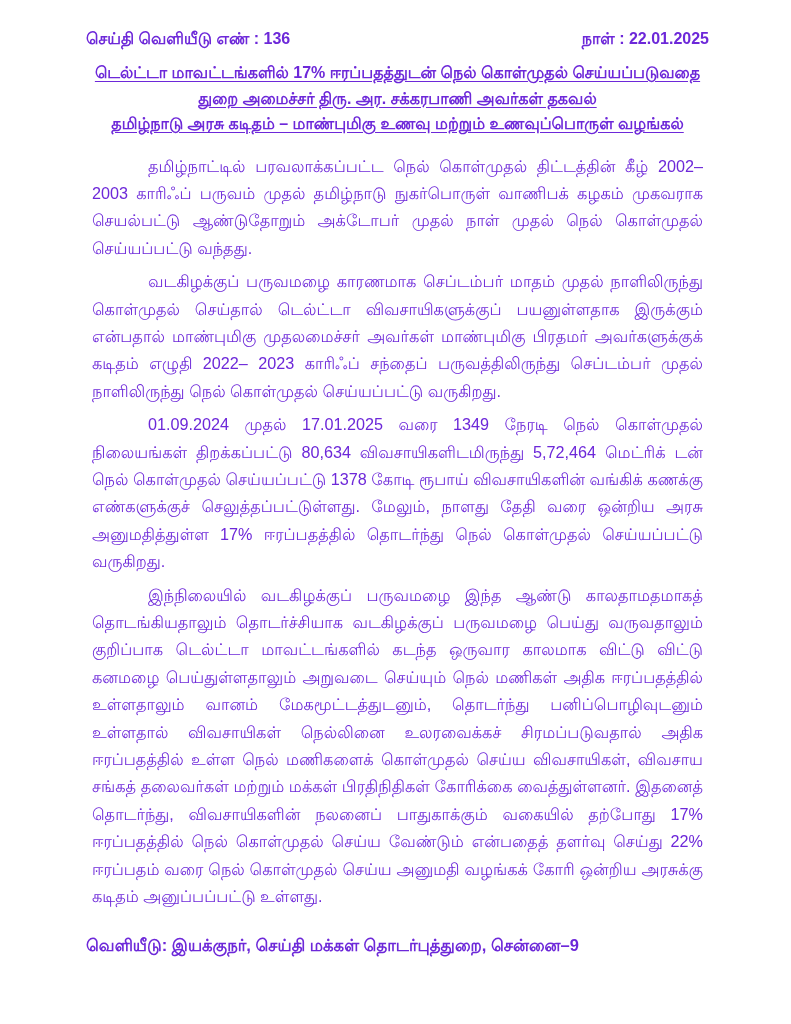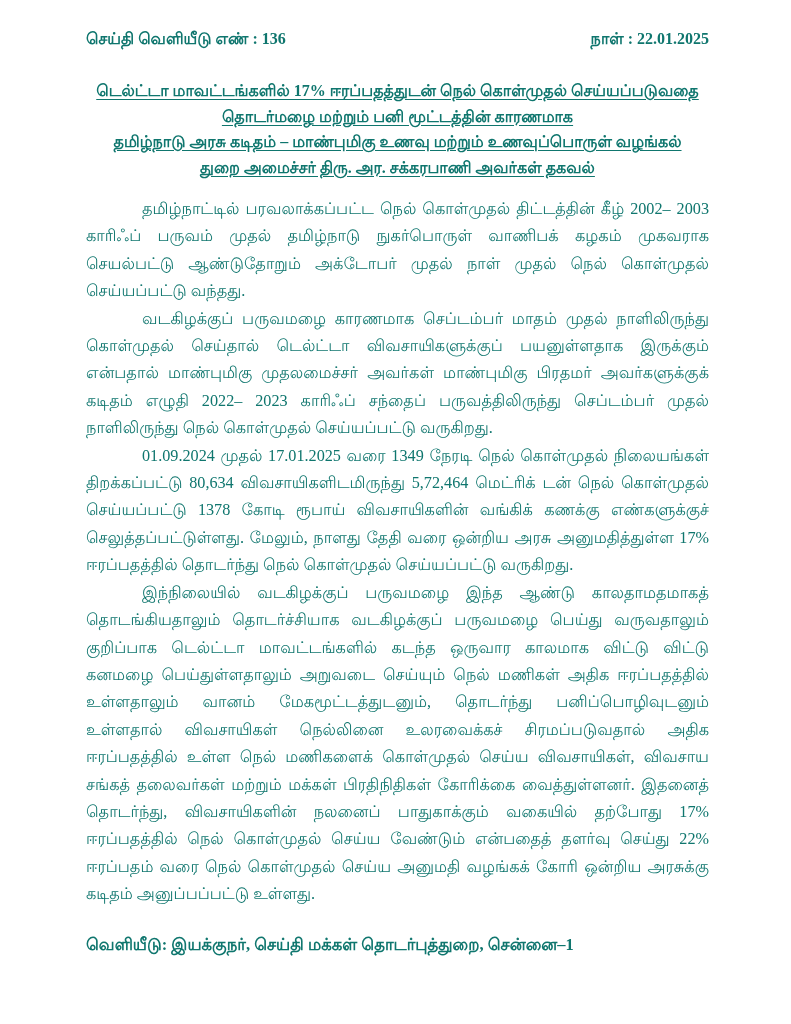--- a/index.html
+++ b/index.html
@@ -1,69 +1,68 @@
 <!DOCTYPE html>
 <html><head>
 <meta charset="utf-8">
 <style>
   html,body{margin:0;padding:0;background:#ffffff;}
   .page{
     position:relative;
     width:791px;height:1024px;
     background:#ffffff;
-    color:#0f766e;
-    font-family:Liberation Serif, serif;
+    color:#6d28d9;
+    font-family:Liberation Sans, sans-serif;
     overflow:hidden;
     box-sizing:border-box;
     padding:30px 82px 0 86px;
   }
   .hdr-row{
     display:flex;justify-content:space-between;align-items:baseline;
     font-weight:bold;font-size:16px;
   }
   .title-block{
-    margin-top:28px;
+    margin-top:10px;
     text-align:center;
     font-weight:bold;
     font-size:16px;
     line-height:25.5px;
   }
   .title-line{text-decoration:underline;text-underline-offset:3px;}
   .body-text{
     margin-top:16px;
     font-size:16.2px;
     line-height:27.4px;
     text-align:justify;
   }
-  .body-para{margin:0;text-indent:56px;}
+  .body-para{margin:6px;text-indent:56px;}
   .publisher{
     margin-top:26px;
     font-weight:bold;
     font-size:16.5px;
   }
 </style>
 </head>
 <body>
 
 <div class="page">
 
   <div class="hdr-row">
     <span>செய்தி வெளியீடு எண் : 136</span>
     <span>நாள் : 22.01.2025</span>
   </div>
 
   <div class="title-block">
     <div class="title-line">டெல்ட்டா மாவட்டங்களில் 17% ஈரப்பதத்துடன் நெல் கொள்முதல் செய்யப்படுவதை</div>
-    <div class="title-line">தொடர்மழை மற்றும் பனி மூட்டத்தின் காரணமாக</div>
+    <div class="title-line">துறை அமைச்சர் திரு. அர. சக்கரபாணி அவர்கள் தகவல்</div>
     <div class="title-line">தமிழ்நாடு அரசு கடிதம் – மாண்புமிகு உணவு மற்றும் உணவுப்பொருள் வழங்கல்</div>
-    <div class="title-line">துறை அமைச்சர் திரு. அர. சக்கரபாணி அவர்கள் தகவல்</div>
   </div>
 
   <div class="body-text">
     <p class="body-para">தமிழ்நாட்டில் பரவலாக்கப்பட்ட நெல் கொள்முதல் திட்டத்தின் கீழ் 2002– 2003 காரிஃப் பருவம் முதல் தமிழ்நாடு நுகர்பொருள் வாணிபக் கழகம் முகவராக செயல்பட்டு ஆண்டுதோறும் அக்டோபர் முதல் நாள் முதல் நெல் கொள்முதல் செய்யப்பட்டு வந்தது.</p>
     <p class="body-para">வடகிழக்குப் பருவமழை காரணமாக செப்டம்பர் மாதம் முதல் நாளிலிருந்து கொள்முதல் செய்தால் டெல்ட்டா விவசாயிகளுக்குப் பயனுள்ளதாக இருக்கும் என்பதால் மாண்புமிகு முதலமைச்சர் அவர்கள் மாண்புமிகு பிரதமர் அவர்களுக்குக் கடிதம் எழுதி 2022– 2023 காரிஃப் சந்தைப் பருவத்திலிருந்து செப்டம்பர் முதல் நாளிலிருந்து நெல் கொள்முதல் செய்யப்பட்டு வருகிறது.</p>
     <p class="body-para">01.09.2024 முதல் 17.01.2025 வரை 1349 நேரடி நெல் கொள்முதல் நிலையங்கள் திறக்கப்பட்டு 80,634 விவசாயிகளிடமிருந்து 5,72,464 மெட்ரிக் டன் நெல் கொள்முதல் செய்யப்பட்டு 1378 கோடி ரூபாய் விவசாயிகளின் வங்கிக் கணக்கு எண்களுக்குச் செலுத்தப்பட்டுள்ளது. மேலும், நாளது தேதி வரை ஒன்றிய அரசு அனுமதித்துள்ள 17% ஈரப்பதத்தில் தொடர்ந்து நெல் கொள்முதல் செய்யப்பட்டு வருகிறது.</p>
     <p class="body-para">இந்நிலையில் வடகிழக்குப் பருவமழை இந்த ஆண்டு காலதாமதமாகத் தொடங்கியதாலும் தொடர்ச்சியாக வடகிழக்குப் பருவமழை பெய்து வருவதாலும் குறிப்பாக டெல்ட்டா மாவட்டங்களில் கடந்த ஒருவார காலமாக விட்டு விட்டு கனமழை பெய்துள்ளதாலும் அறுவடை செய்யும் நெல் மணிகள் அதிக ஈரப்பதத்தில் உள்ளதாலும் வானம் மேகமூட்டத்துடனும், தொடர்ந்து பனிப்பொழிவுடனும் உள்ளதால் விவசாயிகள் நெல்லினை உலரவைக்கச் சிரமப்படுவதால் அதிக ஈரப்பதத்தில் உள்ள நெல் மணிகளைக் கொள்முதல் செய்ய விவசாயிகள், விவசாய சங்கத் தலைவர்கள் மற்றும் மக்கள் பிரதிநிதிகள் கோரிக்கை வைத்துள்ளனர். இதனைத் தொடர்ந்து, விவசாயிகளின் நலனைப் பாதுகாக்கும் வகையில் தற்போது 17% ஈரப்பதத்தில் நெல் கொள்முதல் செய்ய வேண்டும் என்பதைத் தளர்வு செய்து 22% ஈரப்பதம் வரை நெல் கொள்முதல் செய்ய அனுமதி வழங்கக் கோரி ஒன்றிய அரசுக்கு கடிதம் அனுப்பப்பட்டு உள்ளது.</p>
   </div>
 
-  <div class="publisher">வெளியீடு: இயக்குநர், செய்தி மக்கள் தொடர்புத்துறை, சென்னை–1</div>
+  <div class="publisher">வெளியீடு: இயக்குநர், செய்தி மக்கள் தொடர்புத்துறை, சென்னை–9</div>
 
 </div>
 
 </body></html>

